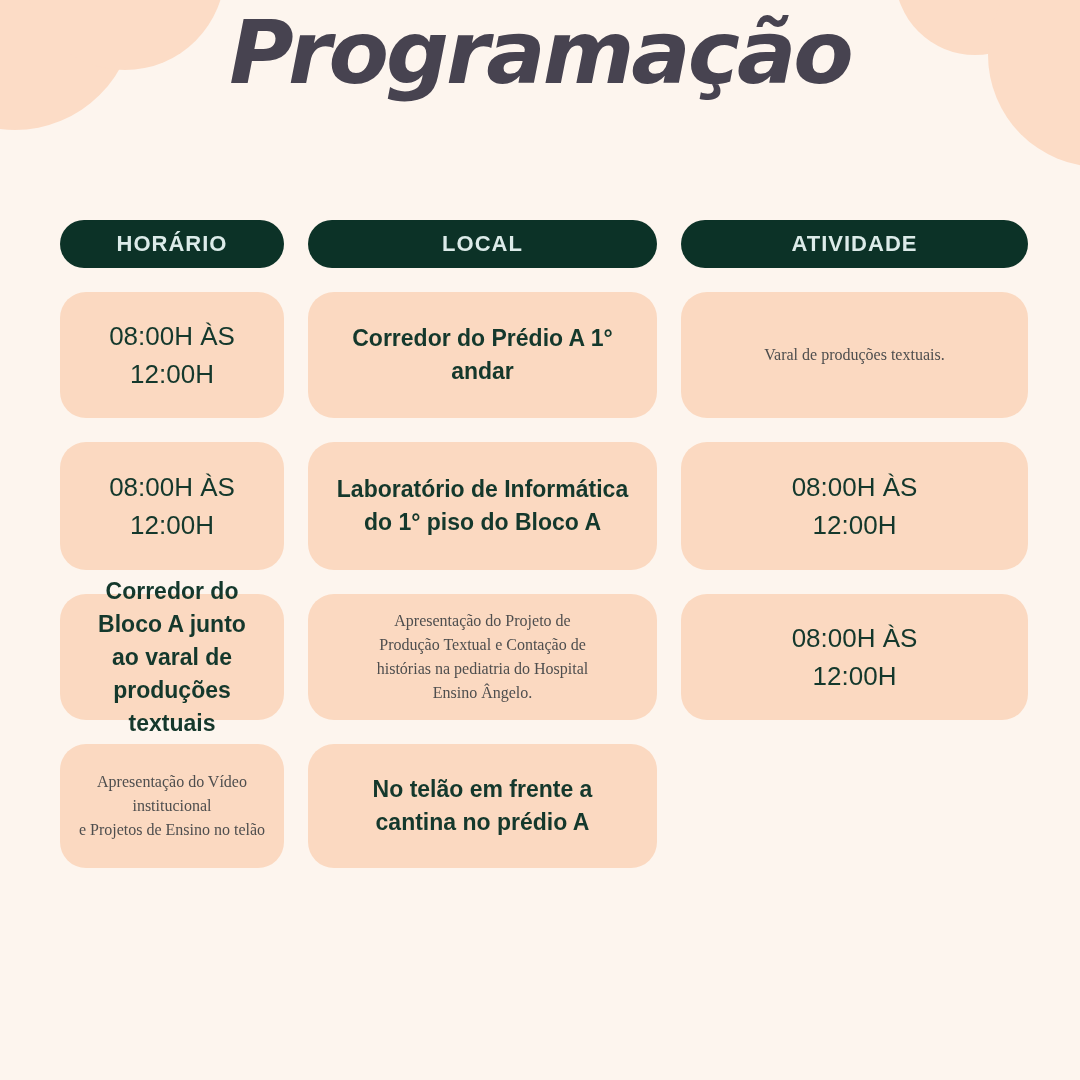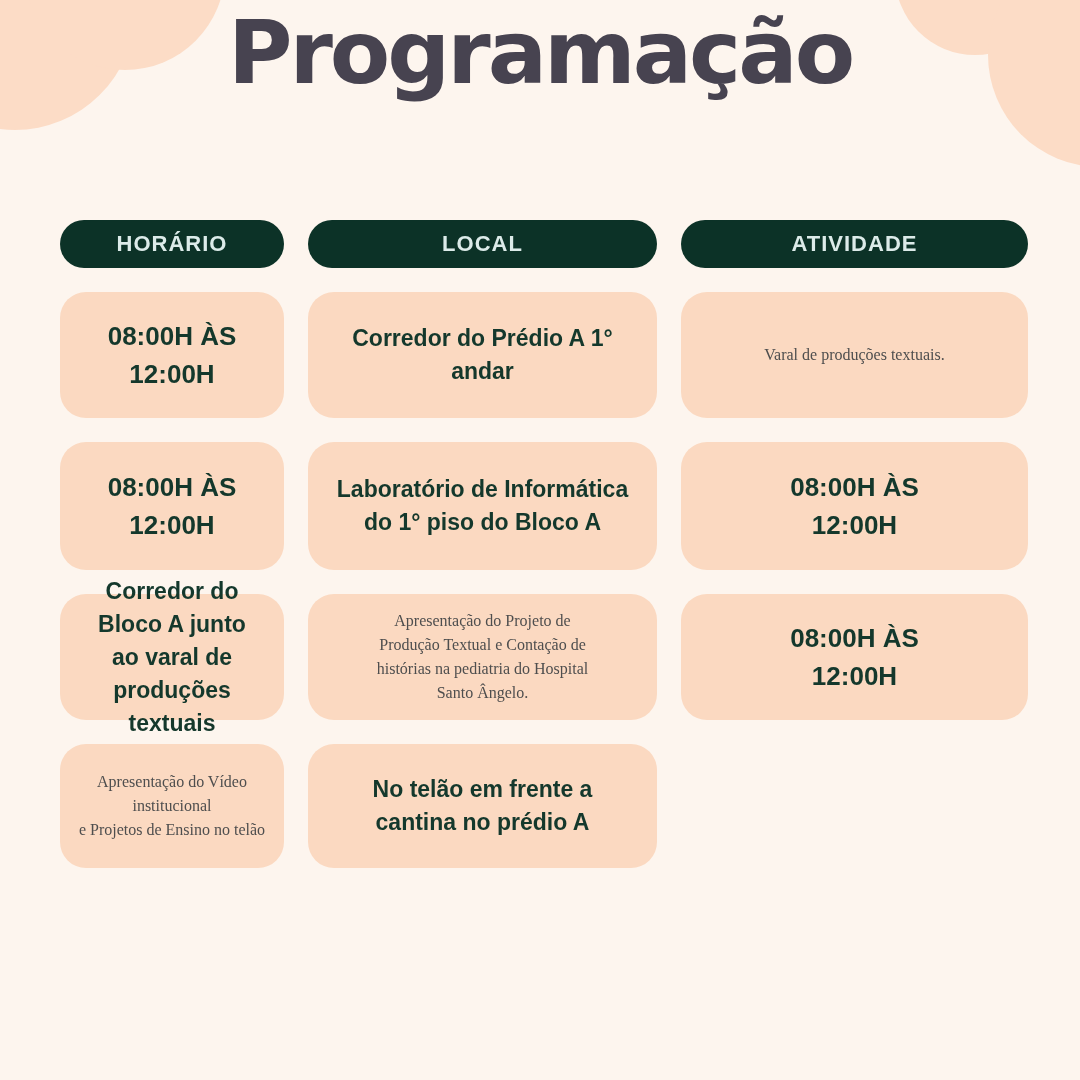--- a/index.html
+++ b/index.html
@@ -18,20 +18,21 @@
   .title{
     position:absolute;top:0;left:0;right:0;
     margin:0;
     text-align:center;
     font-family:"DejaVu Sans",sans-serif;
     font-weight:700;
     font-size:88px;
     line-height:105px;
     letter-spacing:-3px;
     color:var(--title,#474350);
+    font-style:italic;
   }
   .grid{
     position:absolute;left:60px;top:220px;
     display:grid;
     grid-template-columns:224px 349px 347px;
     grid-template-rows:48px 126px 128px 126px 124px;
     column-gap:20px;
     row-gap:21px;
     gap:24px;
   }
@@ -45,21 +46,21 @@
     letter-spacing:1px;
   }
   .cell{
     background:var(--cell,#fbd9c1);
     border-radius:26px;
     display:flex;align-items:center;justify-content:center;
     text-align:center;
     white-space:pre-line;
   }
   .cell.time{
-    font-weight:700;font-size:26px;line-height:38px;
+    font-weight:400;font-size:26px;line-height:38px;
     color:var(--green,#14382c);
   }
   .cell.local{
     font-weight:700;font-size:23px;line-height:33px;
     color:var(--green,#14382c);
     padding:0 24px;
   }
   .cell.activity{
     font-size:16px;line-height:24px;
     color:var(--gray,#4e4e4e);
@@ -103,21 +104,21 @@
 do 1° piso do Bloco A</div>
 
     <div class="cell time">08:00H ÀS
 12:00H</div>
     <div class="cell local">Corredor do Bloco A junto
 ao varal de produções
 textuais</div>
     <div class="cell activity">Apresentação do Projeto de
 Produção Textual e Contação de
 histórias na pediatria do Hospital
-Santo Ângelo.</div>
+Ensino Ângelo.</div>
 
     <div class="cell time">08:00H ÀS
 12:00H</div>
     <div class="cell activity">Apresentação do Vídeo institucional
 e Projetos de Ensino no telão</div>
     <div class="cell local">No telão em frente a
 cantina no prédio A</div>
 
   </div>
 </div>

